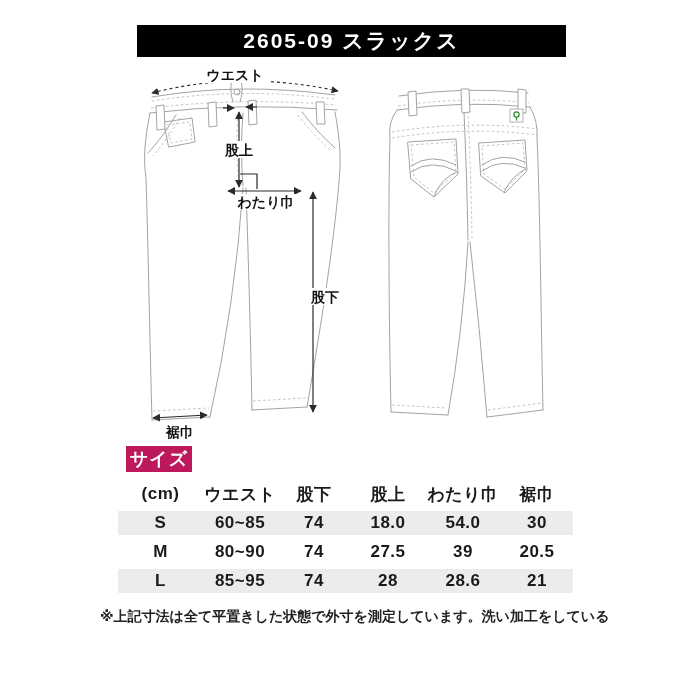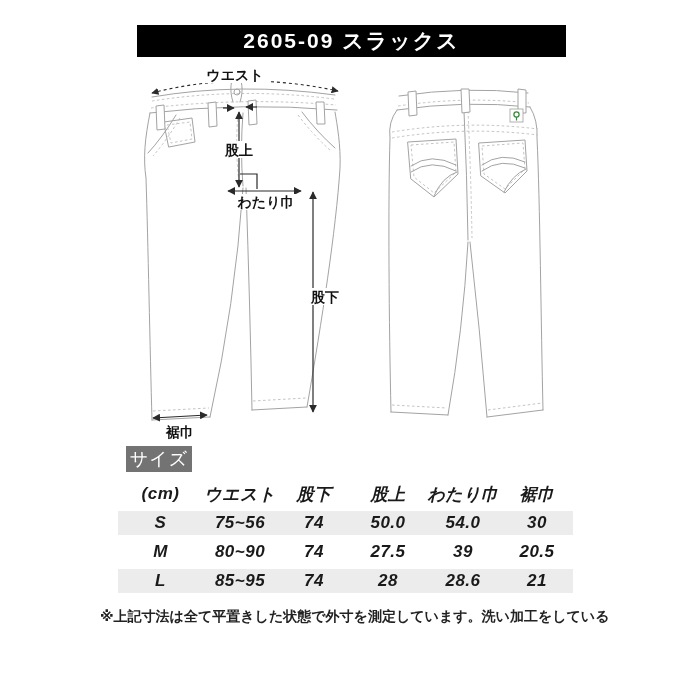--- a/index.html
+++ b/index.html
@@ -22,30 +22,30 @@
   svg .meas    { fill:none; stroke:#2a2a2a; stroke-width:1.2; }
   svg .measdash{ fill:none; stroke:#2a2a2a; stroke-width:1.1; stroke-dasharray:3 3; }
   svg .lblbg   { fill:#ffffff; }
   svg text     { font-family:"Liberation Sans","DejaVu Sans",sans-serif; font-weight:bold;
                  font-size:14px; fill:#111; }
   svg .tag     { fill:#fff; stroke:#9e9e9e; stroke-width:0.8; }
   svg .tagmark { fill:none; stroke:#2e8b2e; stroke-width:1.2; }
 
   .size-heading {
     position:absolute; left:126px; top:446px; width:66px; height:26px;
-    background:#737373; color:#fff; display:flex; align-items:center; justify-content:center;
-    font-size:18px; font-weight:normal; letter-spacing:1px;
+    background:#be185d; color:#fff; display:flex; align-items:center; justify-content:center;
+    font-size:18px; font-weight:bold; letter-spacing:1px;
   }
 
   .size-table { position:absolute; left:118px; top:482px; width:455px; }
   .t-row { display:grid; grid-template-columns:85px 74px 74px 74px 76px 72px; height:24px; }
   .t-row + .t-row { margin-top:5px; }
   .t-cell {
     display:flex; align-items:center; justify-content:center;
-    font-size:17px; font-weight:bold; letter-spacing:0.5px; white-space:nowrap;font-style:italic;
+    font-size:17px; font-weight:bold; letter-spacing:0.5px; white-space:nowrap;
   }
   .t-row.shaded { background:#ececec; }
 
   .footnote { position:absolute; left:100px; top:604px; width:520px;
               font-size:14px; font-weight:bold; line-height:24px; color:#222; }
   .footnote .fn-line { white-space:nowrap; }
   .footnote .fn-line.indent { padding-left:13px; }
 </style>
 </head>
 <body>
@@ -187,23 +187,23 @@
     <div class="t-row t-head">
       <div class="t-cell">(cm)</div>
       <div class="t-cell">ウエスト</div>
       <div class="t-cell">股下</div>
       <div class="t-cell">股上</div>
       <div class="t-cell">わたり巾</div>
       <div class="t-cell">裾巾</div>
     </div>
     <div class="t-row shaded">
       <div class="t-cell">S</div>
-      <div class="t-cell">75~56</div>
+      <div class="t-cell">60~85</div>
       <div class="t-cell">74</div>
-      <div class="t-cell">50.0</div>
+      <div class="t-cell">18.0</div>
       <div class="t-cell">54.0</div>
       <div class="t-cell">30</div>
     </div>
     <div class="t-row">
       <div class="t-cell">M</div>
       <div class="t-cell">80~90</div>
       <div class="t-cell">74</div>
       <div class="t-cell">27.5</div>
       <div class="t-cell">39</div>
       <div class="t-cell">20.5</div>

